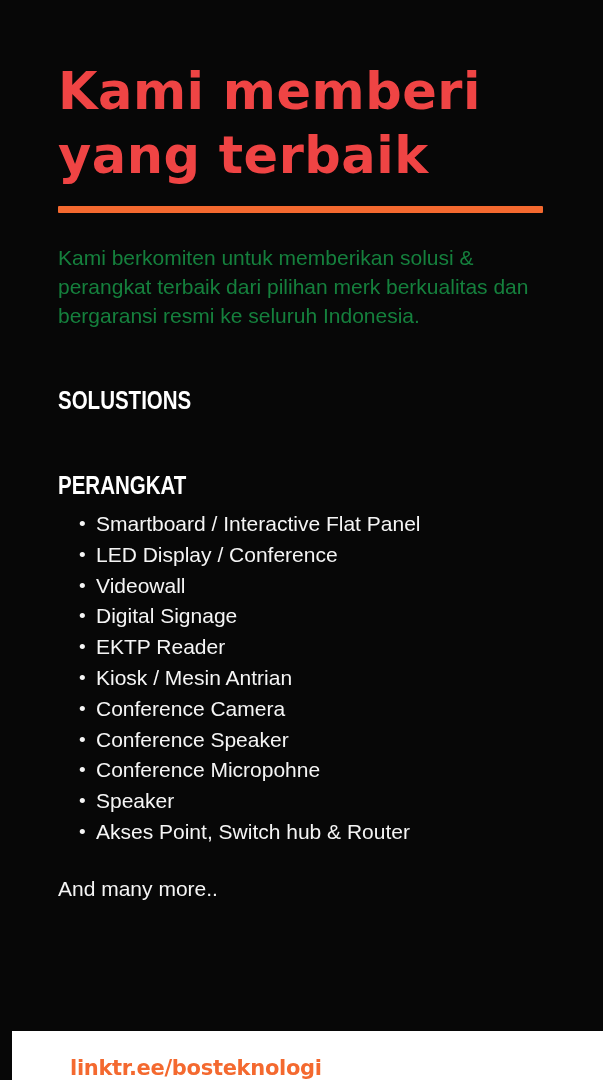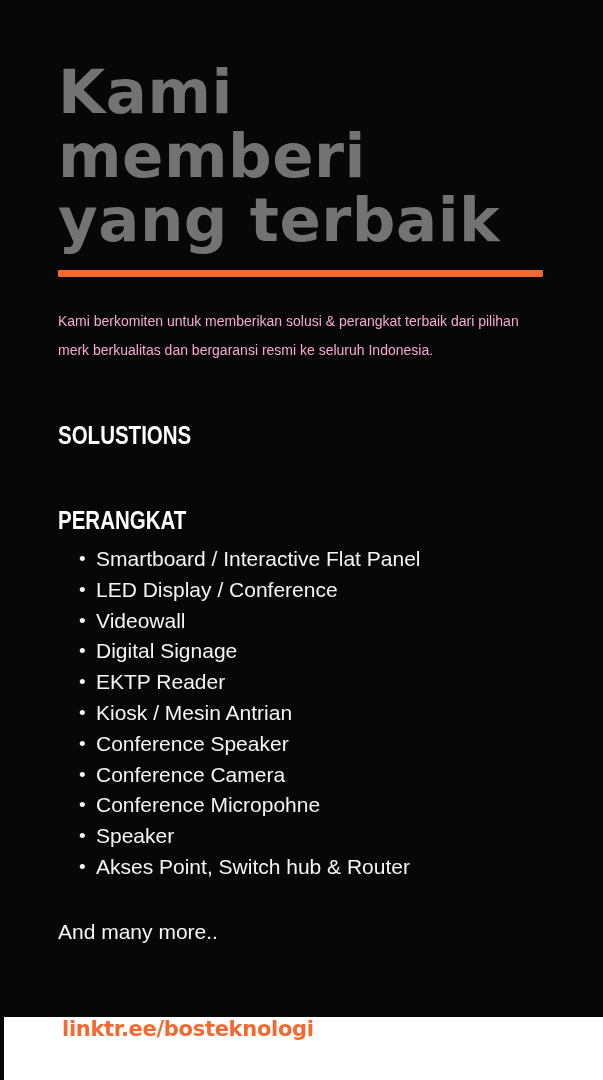--- a/index.html
+++ b/index.html
@@ -15,37 +15,37 @@
     width: 603px;
     height: 1080px;
     position: relative;
   }
   .content {
     padding: 60px 56px 0 58px;
   }
   .title {
     font-family: "DejaVu Sans", sans-serif;
     font-weight: bold;
-    font-size: 61px;
+    font-size: 51px;
     line-height: 64px;
     letter-spacing: 0.5px;
-    color: #737373;
+    color: #ef4444;
   }
   .divider {
     margin-top: 18px;
     width: 485px;
     height: 7px;
     background: var(--accent, #F4692F);
     border-radius: 1px;
   }
   .intro {
     margin-top: 30px;
-    font-size: 14px;
+    font-size: 21px;
     line-height: 29px;
-    color: #f9a8d4;
+    color: #15803d;
     max-width: 500px;
   }
   .section { margin-top: 56px; }
   .section-heading {
     font-family: "Liberation Sans", sans-serif;
     font-weight: bold;
     font-size: 25px;
     letter-spacing: 0px;
     color: #FFFFFF;
     transform: scale(0.82, 1.0);
@@ -63,31 +63,31 @@
     padding-left: 38px;
     position: relative;
   }
   ul.items li::before {
     content: "•";
     position: absolute;
     left: 21px;
     font-size: 19px;
   }
   .outro {
-    margin-top: 37px;
+    margin-top: 29px;
     font-size: 21px;
     color: #F5F5F5;
   }
   .footer {
     position: absolute;
-    left: 4px; right: 0; bottom: 0;
-    height: 63px;
+    left: 12px; right: 0; bottom: 0;
+    height: 49px;
     background: #FFFFFF;
     display: flex;
-    align-items: flex-start;
+    align-items: flex-end;
     padding-left: 58px;
   }
   .footer-link {
     font-family: "DejaVu Sans", sans-serif;
     font-weight: bold;
     font-size: 21px;
     color: var(--accent, #F4692F);
     text-decoration: none;
     letter-spacing: -0.3px;
     cursor: pointer;
@@ -114,22 +114,22 @@
 
     <div class="section">
       <div class="section-heading">PERANGKAT</div>
       <ul class="items">
         <li>Smartboard / Interactive Flat Panel</li>
         <li>LED Display / Conference</li>
         <li>Videowall</li>
         <li>Digital Signage</li>
         <li>EKTP Reader</li>
         <li>Kiosk / Mesin Antrian</li>
+        <li>Conference Camera</li>
         <li>Conference Speaker</li>
-        <li>Conference Camera</li>
         <li>Conference Micropohne</li>
         <li>Speaker</li>
         <li>Akses Point, Switch hub &amp; Router</li>
       </ul>
     </div>
 
     <p class="outro">And many more..</p>
 
   </div>
 

